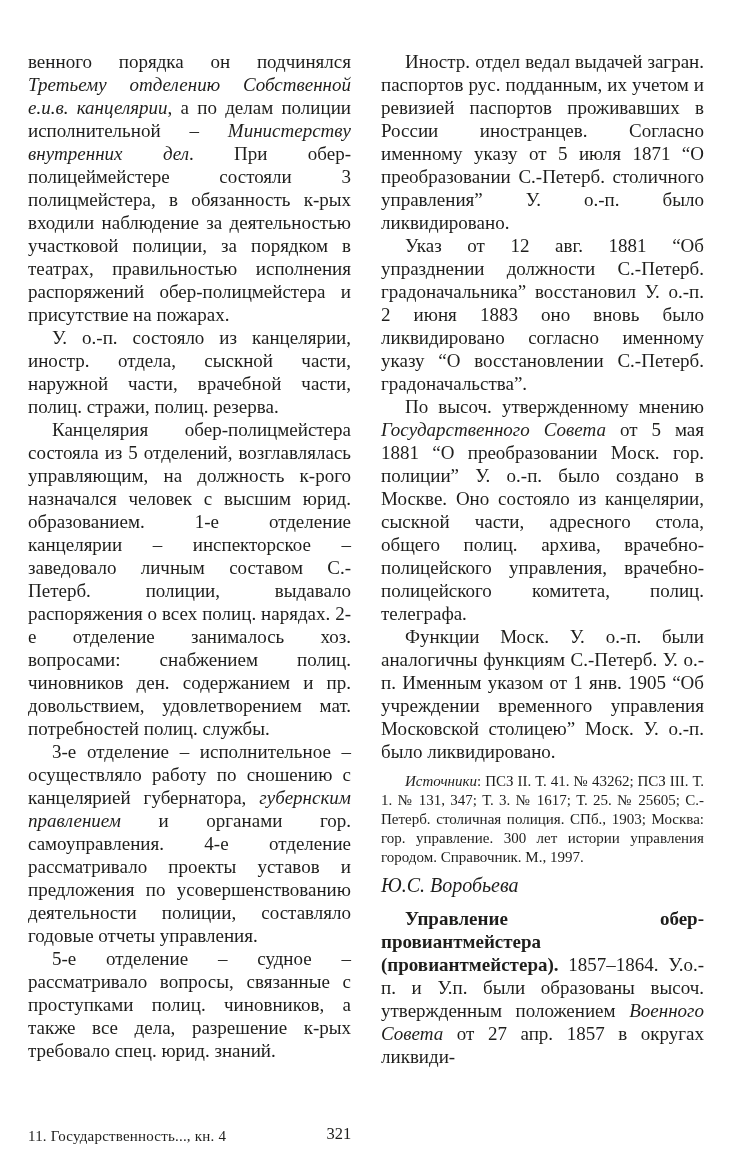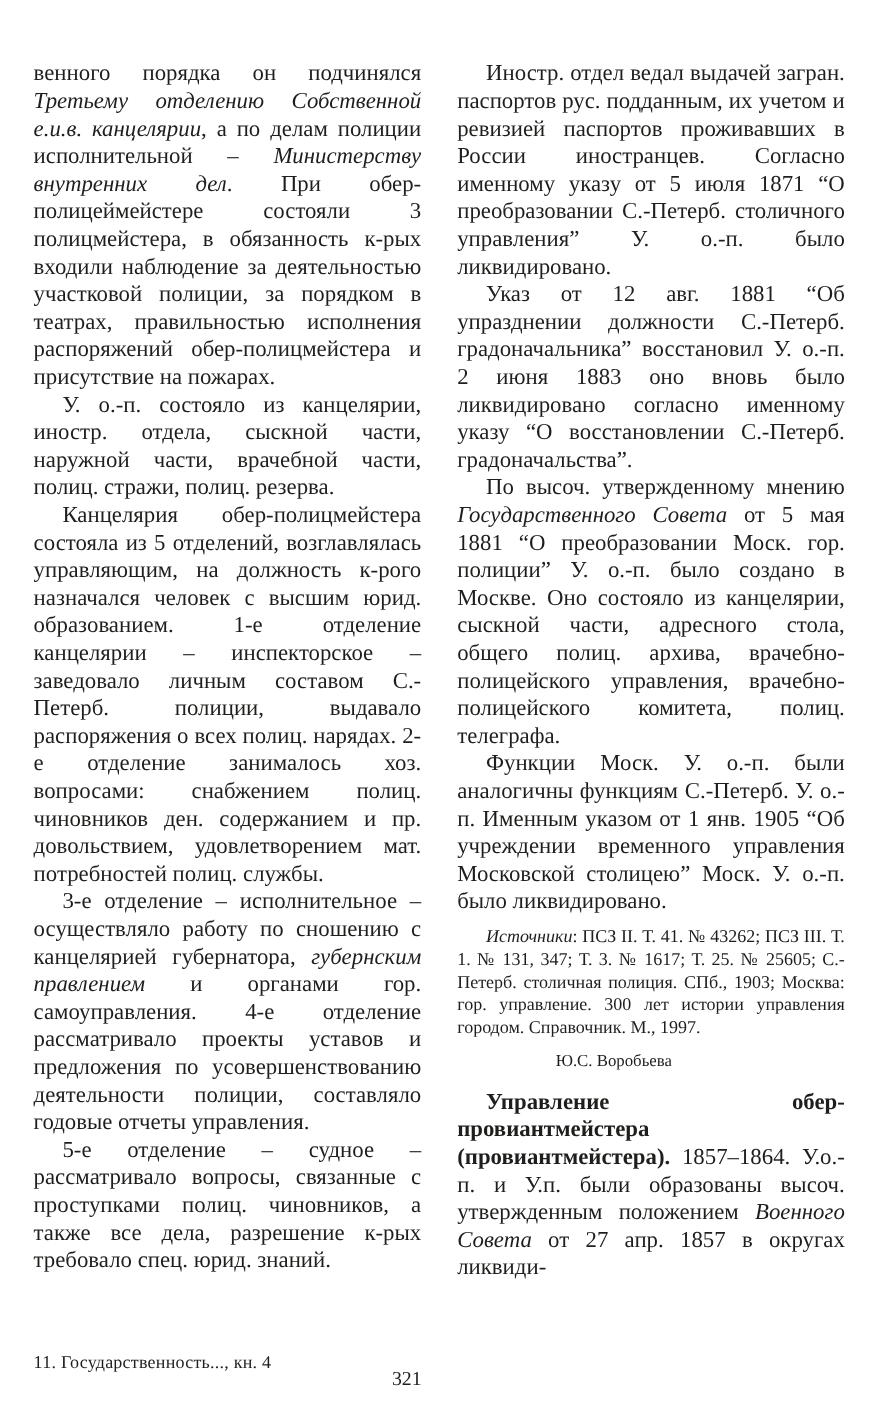--- a/index.html
+++ b/index.html
@@ -41,23 +41,24 @@
     text-indent: 24px;
   }
   .i { font-style: italic; }
   .b { font-weight: bold; }
   p.sources {
     font-size: 15px;
     line-height: 19px;
     margin-top: 9px !important;
   }
   p.author {
-    text-align: center;
+    text-align: left;
     padding-right: 62px;
-    font-size: 14px;
+    font-style: italic;
+    font-size: 20px;
     line-height: 20px;
     margin-top: 8px !important;
     margin-bottom: 12px !important;
   }
   p.entry {
     margin-top: 4px !important;
   }
   .footer {
     position: absolute;
     left: 28px;
@@ -68,21 +69,21 @@
   .footer-left {
     position: absolute;
     left: 0;
     top: 4px;
     font-size: 15px;
     letter-spacing: 0.2px;
   }
   .page-number {
     position: absolute;
     left: 0;
-    top: 15px;
+    top: 0;
     width: 92%;
     text-align: center;
     font-size: 16.5px;
   }
 </style>
 </head>
 <body>
 
 <div class="page">
   <div class="columns">

